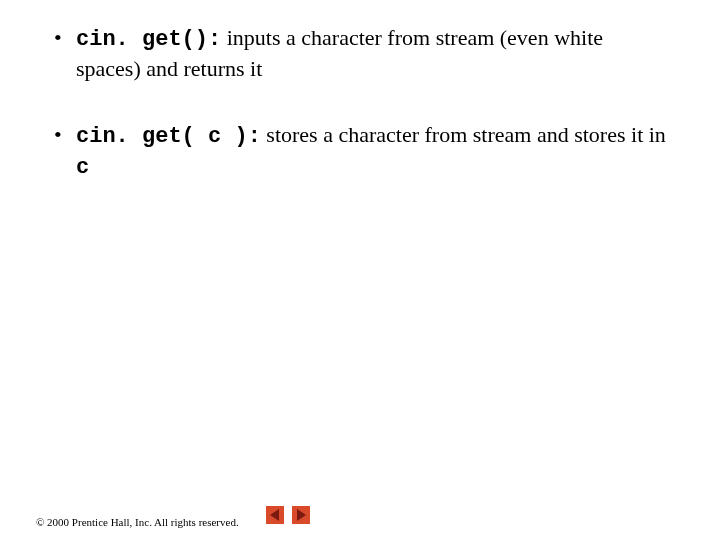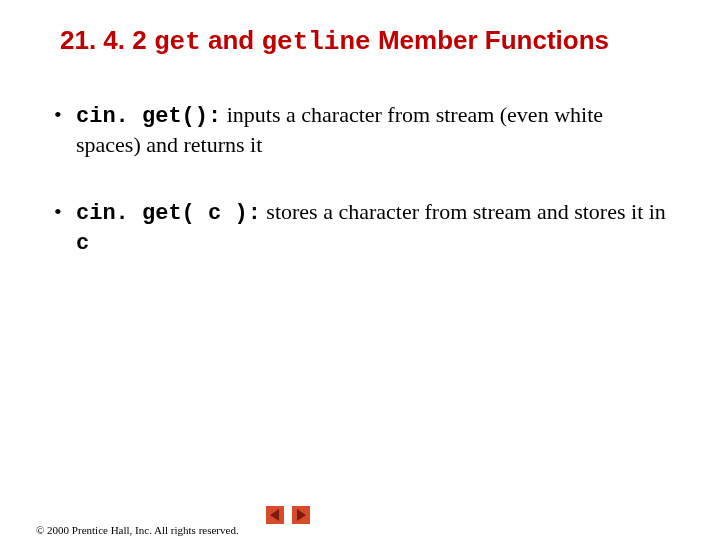--- a/index.html
+++ b/index.html
@@ -42,43 +42,39 @@
   .bullet .body {
     flex: 1;
   }
   .mono-b {
     font-family: "Courier New", Courier, monospace;
     font-weight: bold;
   }
   .footer {
     position: absolute;
     left: 36px;
-    bottom: 4px;
+    bottom: 12px;
     font-size: 11px;
     font-family: "Times New Roman", Times, serif;
     color: #000;
   }
   .nav {
     position: absolute;
     left: 266px;
     bottom: 16px;
     display: flex;
     gap: 8px;
   }
   .nav svg { display: block; }
 </style>
 </head>
 <body>
 
 <div class="slide">
 
-  <h1 class="title">
-    <span>21. 4. 2</span>
-    <span class="mono">get</span><span> and </span><span class="mono">getline</span><span> Member Functions</span>
-  </h1>
 
   <div class="bullet">
     <div class="dot">•</div>
     <div class="body">
       <span class="mono-b">cin. get():</span><span> inputs a character from stream (even white spaces) and returns it</span>
     </div>
   </div>
 
   <div class="bullet">
     <div class="dot">•</div>

